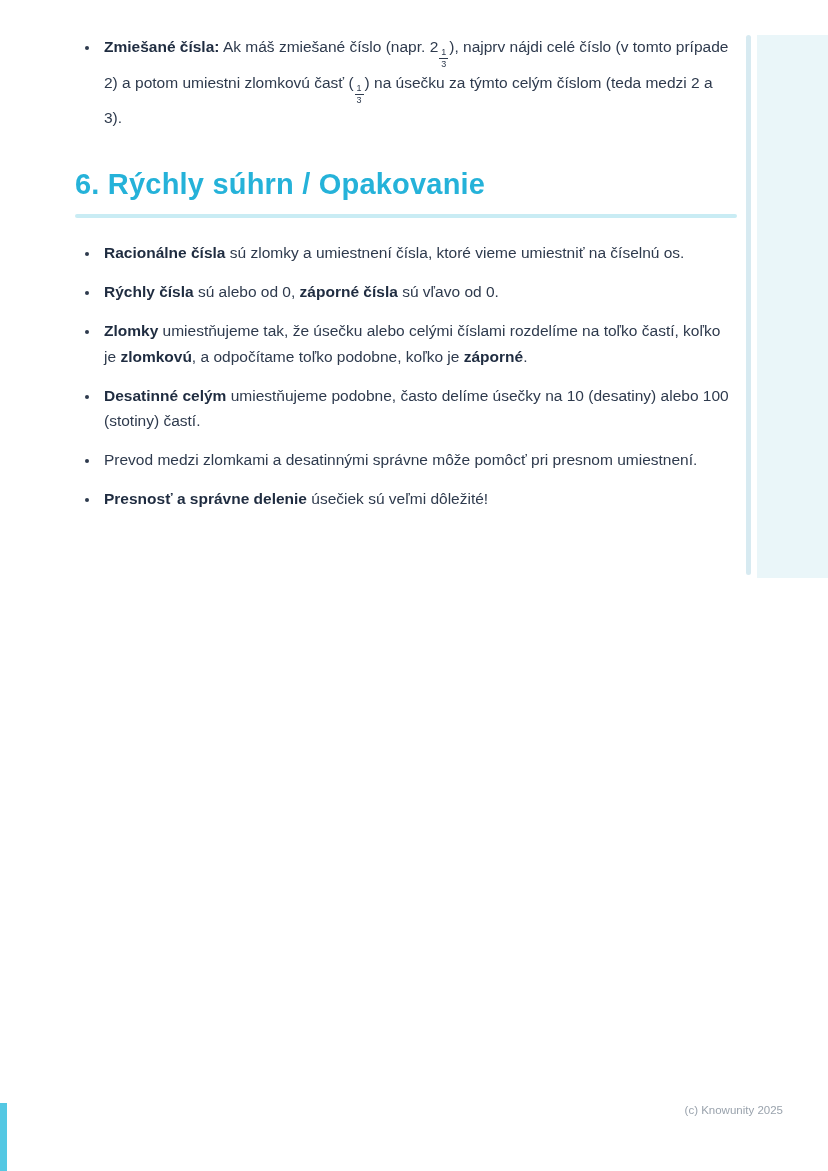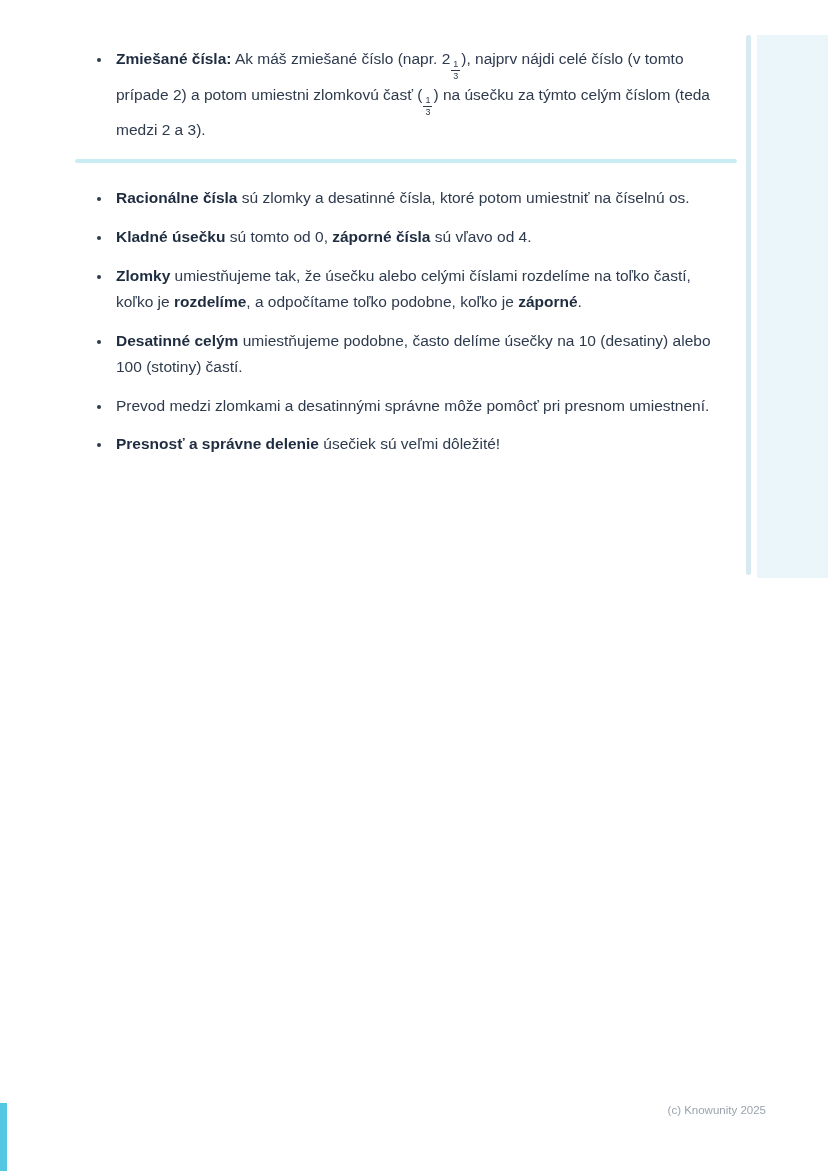--- a/index.html
+++ b/index.html
@@ -43,21 +43,21 @@
     background: #54c8e3;
   }
   
   .content {
     position: absolute;
     left: 75px;
     top: 30px;
     width: 662px;
   }
   ul.bullets {
-    margin: 16px;
+    margin: 4px;
     padding-left: 21px;
     list-style: disc;
   }
   ul.bullets li {
     padding-left: 4px;
     margin-bottom: 13px;
     font-size: 15.5px;
     line-height: 1.67;
   }
   ul.bullets li::marker {
@@ -95,21 +95,21 @@
   }
   .frac .num {
     border-bottom: 1px solid currentColor;
     padding: 0 2px 1px 2px;
   }
   .frac .den {
     padding: 1px 2px 0 2px;
   }
   .footer {
     position: absolute;
-    right: 62px;
+    right: 45px;
     bottom: 55px;
     font-size: 11.5px;
     color: #9aa3ad;
   }
 </style>
 </head>
 <body>
 
 <div class="page">
 
@@ -124,31 +124,32 @@
         <span><span class="b">Zmiešané čísla:</span><span> Ak máš zmiešané číslo (napr. 2</span><span class="frac">
               <span class="num">1</span>
               <span class="den">3</span>
             </span><span>), najprv nájdi celé číslo (v tomto prípade 2) a potom umiestni zlomkovú časť (</span><span class="frac">
               <span class="num">1</span>
               <span class="den">3</span>
             </span><span>) na úsečku za týmto celým číslom (teda medzi 2 a 3).</span></span>
       </li>
     </ul>
 
+    <h1 class="heading">6. Rýchly súhrn / Opakovanie</h1>
     <div class="heading-underline"></div>
 
     <ul class="bullets">
       <li>
-        <span><span class="b">Racionálne čísla</span><span> sú zlomky a desatinné čísla, ktoré potom umiestniť na číselnú os.</span></span>
+        <span><span class="b">Racionálne čísla</span><span> sú zlomky a umiestnení čísla, ktoré vieme umiestniť na číselnú os.</span></span>
       </li>
       <li>
-        <span><span class="b">Kladné úsečku</span><span> sú tomto od 0, </span><span class="b">záporné čísla</span><span> sú vľavo od 4.</span></span>
+        <span><span class="b">Rýchly čísla</span><span> sú alebo od 0, </span><span class="b">záporné čísla</span><span> sú vľavo od 0.</span></span>
       </li>
       <li>
-        <span><span class="b">Zlomky</span><span> umiestňujeme tak, že úsečku alebo celými číslami rozdelíme na toľko častí, koľko je </span><span class="b">rozdelíme</span><span>, a odpočítame toľko podobne, koľko je </span><span class="b">záporné</span><span>.</span></span>
+        <span><span class="b">Zlomky</span><span> umiestňujeme tak, že úsečku alebo celými číslami rozdelíme na toľko častí, koľko je </span><span class="b">zlomkovú</span><span>, a odpočítame toľko podobne, koľko je </span><span class="b">záporné</span><span>.</span></span>
       </li>
       <li>
         <span><span class="b">Desatinné celým</span><span> umiestňujeme podobne, často delíme úsečky na 10 (desatiny) alebo 100 (stotiny) častí.</span></span>
       </li>
       <li>
         <span><span>Prevod medzi zlomkami a desatinnými správne môže pomôcť pri presnom umiestnení.</span></span>
       </li>
       <li>
         <span><span class="b">Presnosť a správne delenie</span><span> úsečiek sú veľmi dôležité!</span></span>
       </li>

